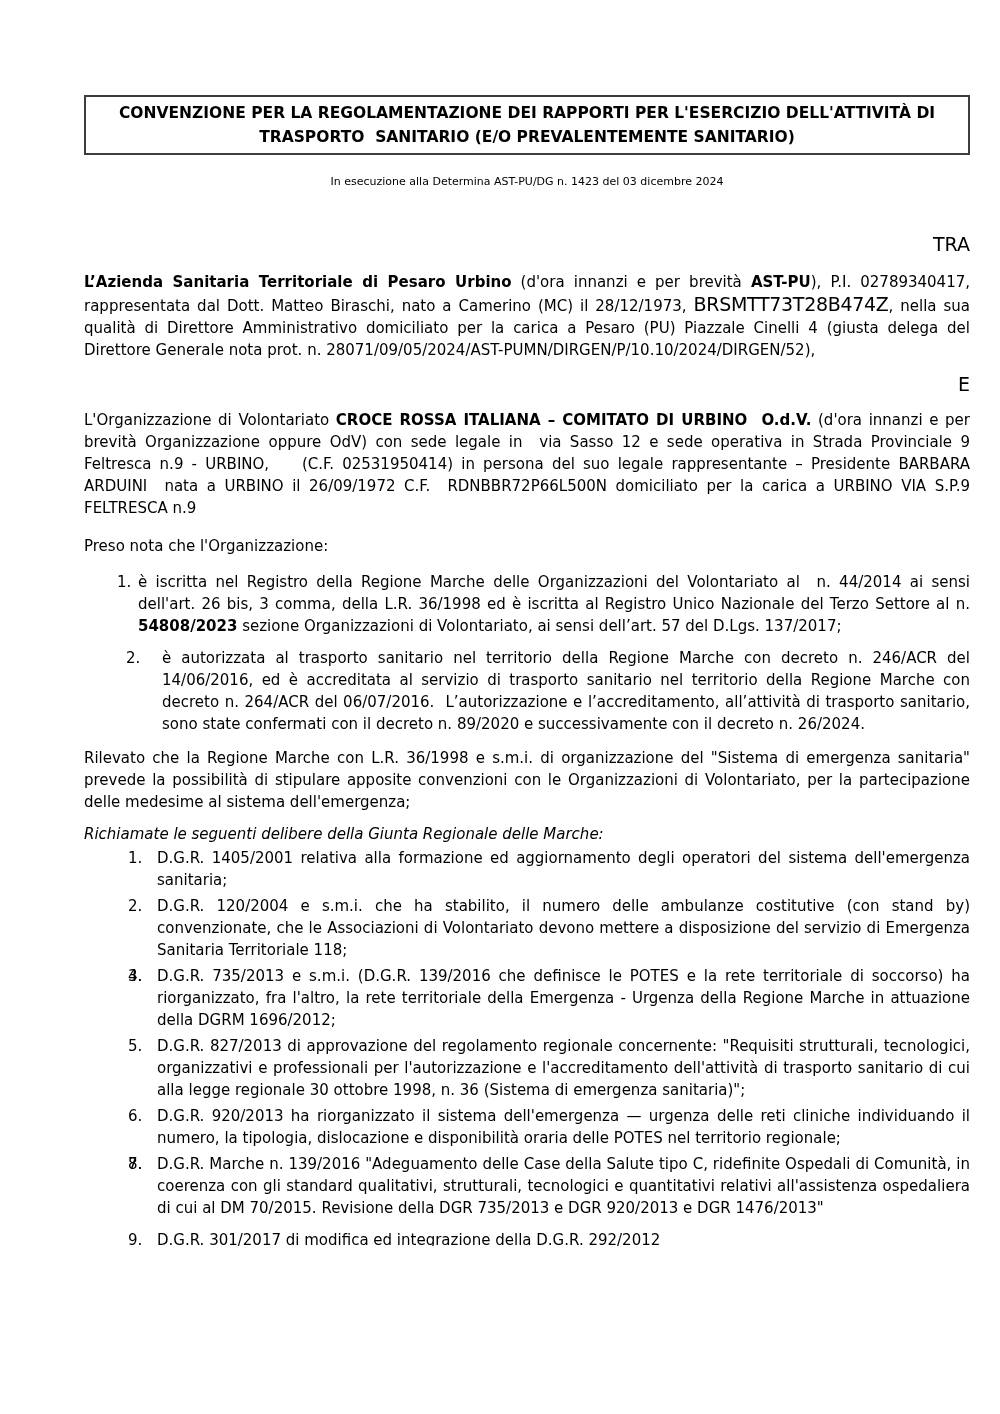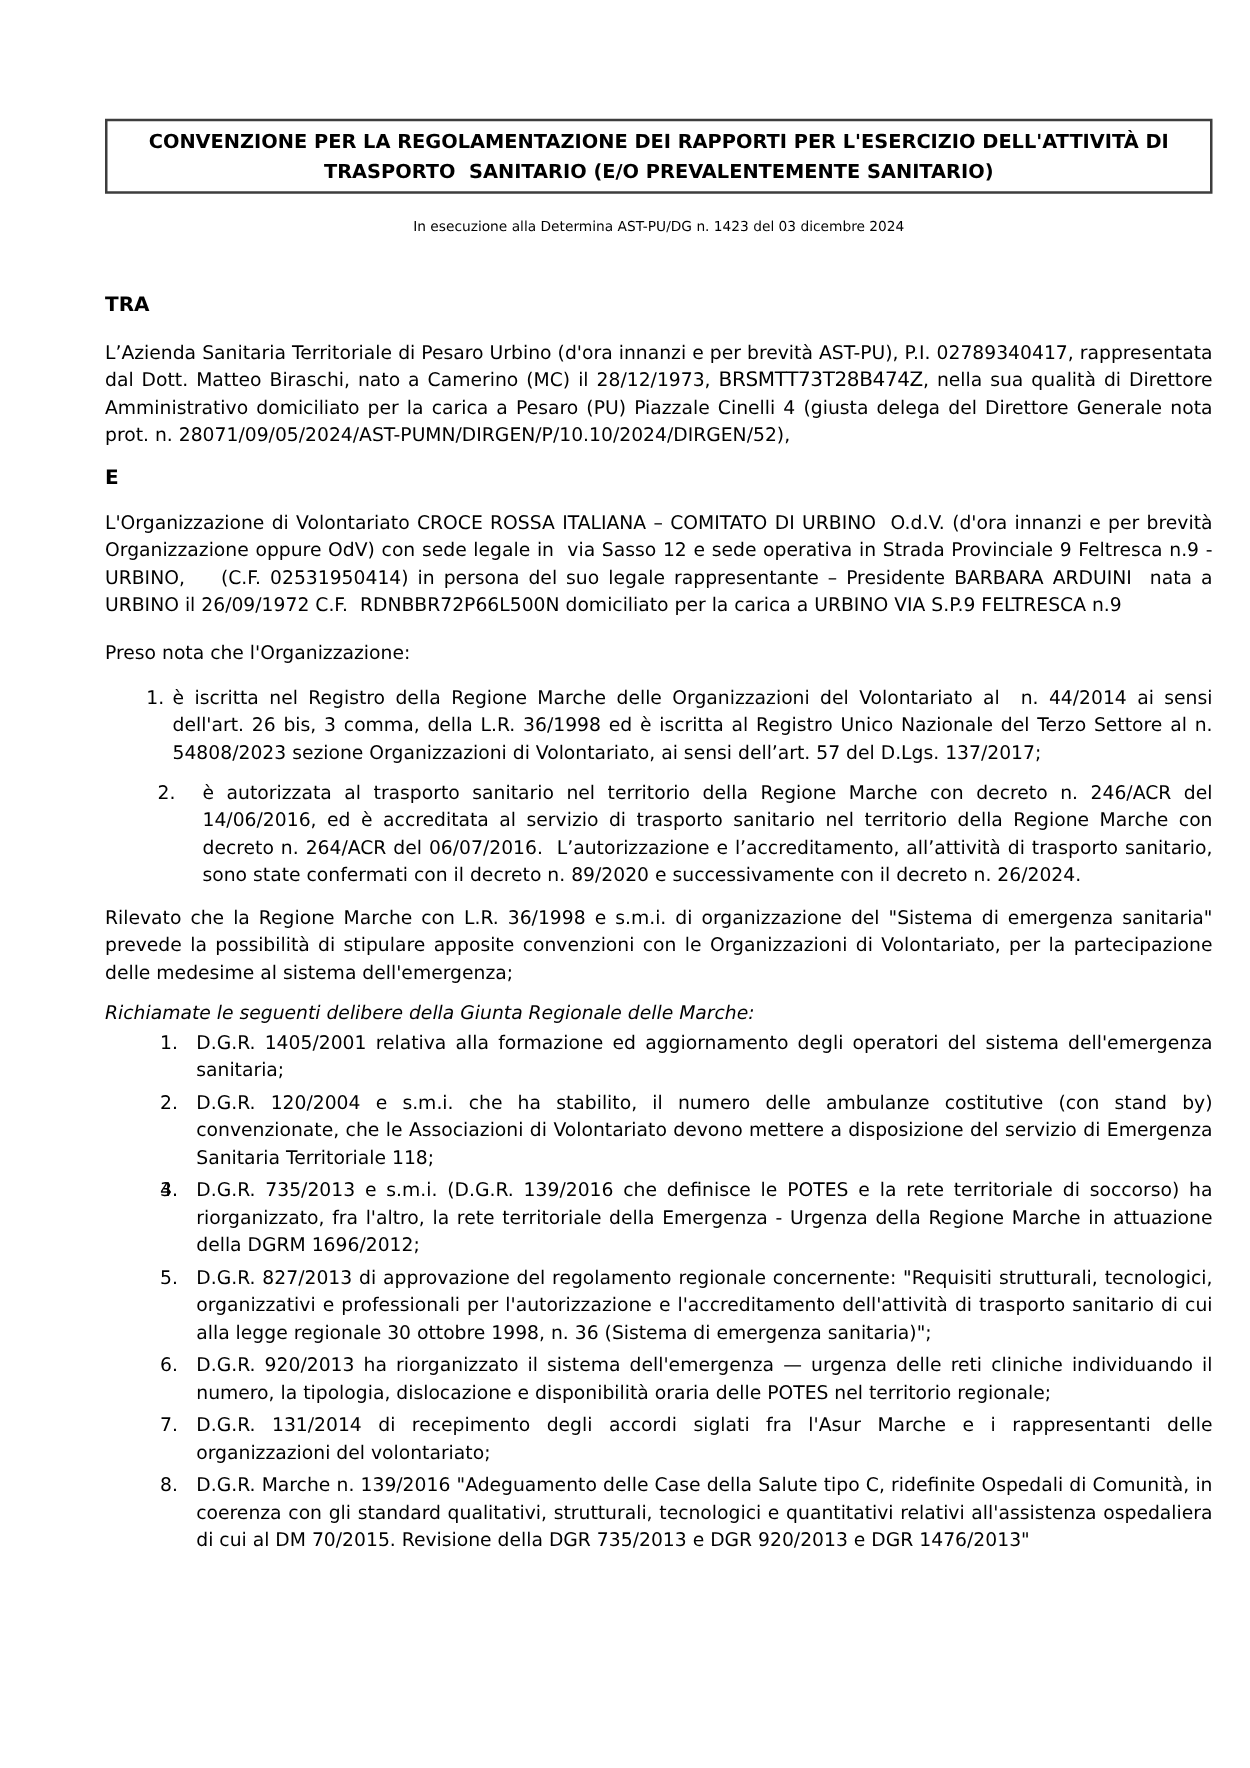--- a/index.html
+++ b/index.html
@@ -29,34 +29,34 @@
     font-size: 15.5px;
     line-height: 24px;
   }
   .subtitle {
     margin-top: 16px;
     text-align: center;
     font-size: 11px;
     line-height: 22px;
   }
   .section-heading {
-    text-align: left;
-    font-weight: bold;
-    font-size: 16px;
+    text-align: right;
+    font-weight: normal;
+    font-size: 19px;
     line-height: 22px;
   }
   .tra { margin-top: 40px; margin-bottom: 16px; }
   .e   { margin-top: 12px; margin-bottom: 14px; }
   .para {
     font-size: 15px;
     line-height: 22px;
     text-align: justify;
   }
-  .b { font-weight: normal; }
-  .cf { font-size: 16px; letter-spacing: -0.3px; }
+  .b { font-weight: bold; }
+  .cf { font-size: 19px; letter-spacing: -0.3px; }
   .intro { margin-top: 16px; }
   .list { margin-top: 14px; }
   .li {
     position: relative;
     font-size: 15px;
     line-height: 22px;
     text-align: justify;
     margin-bottom: 4px;
   }
   .li .num {
@@ -143,21 +143,20 @@
       <div class="li dgr">
         <span class="num">5.</span>
         <span>D.G.R. 827/2013 di approvazione del regolamento regionale concernente: "Requisiti strutturali, tecnologici, organizzativi e professionali per l'autorizzazione e l'accreditamento dell'attività di trasporto sanitario di cui alla legge regionale 30 ottobre 1998, n. 36 (Sistema di emergenza sanitaria)";</span>
       </div>
       <div class="li dgr">
         <span class="num">6.</span>
         <span>D.G.R. 920/2013 ha riorganizzato il sistema dell'emergenza — urgenza delle reti cliniche individuando il numero, la tipologia, dislocazione e disponibilità oraria delle POTES nel territorio regionale;</span>
       </div>
       <div class="li dgr">
         <span class="num">7.</span>
-        <span>D.G.R. 131/2014 di recepimento degli accordi siglati fra l'Asur Marche e i rappresentanti delle organizzazioni del volontariato;</span>
       </div>
       <div class="li dgr">
         <span class="num">8.</span>
         <span>D.G.R. Marche n. 139/2016 "Adeguamento delle Case della Salute tipo C, ridefinite Ospedali di Comunità, in coerenza con gli standard qualitativi, strutturali, tecnologici e quantitativi relativi all'assistenza ospedaliera di cui al DM 70/2015. Revisione della DGR 735/2013 e DGR 920/2013 e DGR 1476/2013"</span>
       </div>
       <div class="li dgr last">
         <span class="num">9.</span>
         <span>D.G.R. 301/2017 di modifica ed integrazione della D.G.R. 292/2012</span>
       </div>
     </div>

